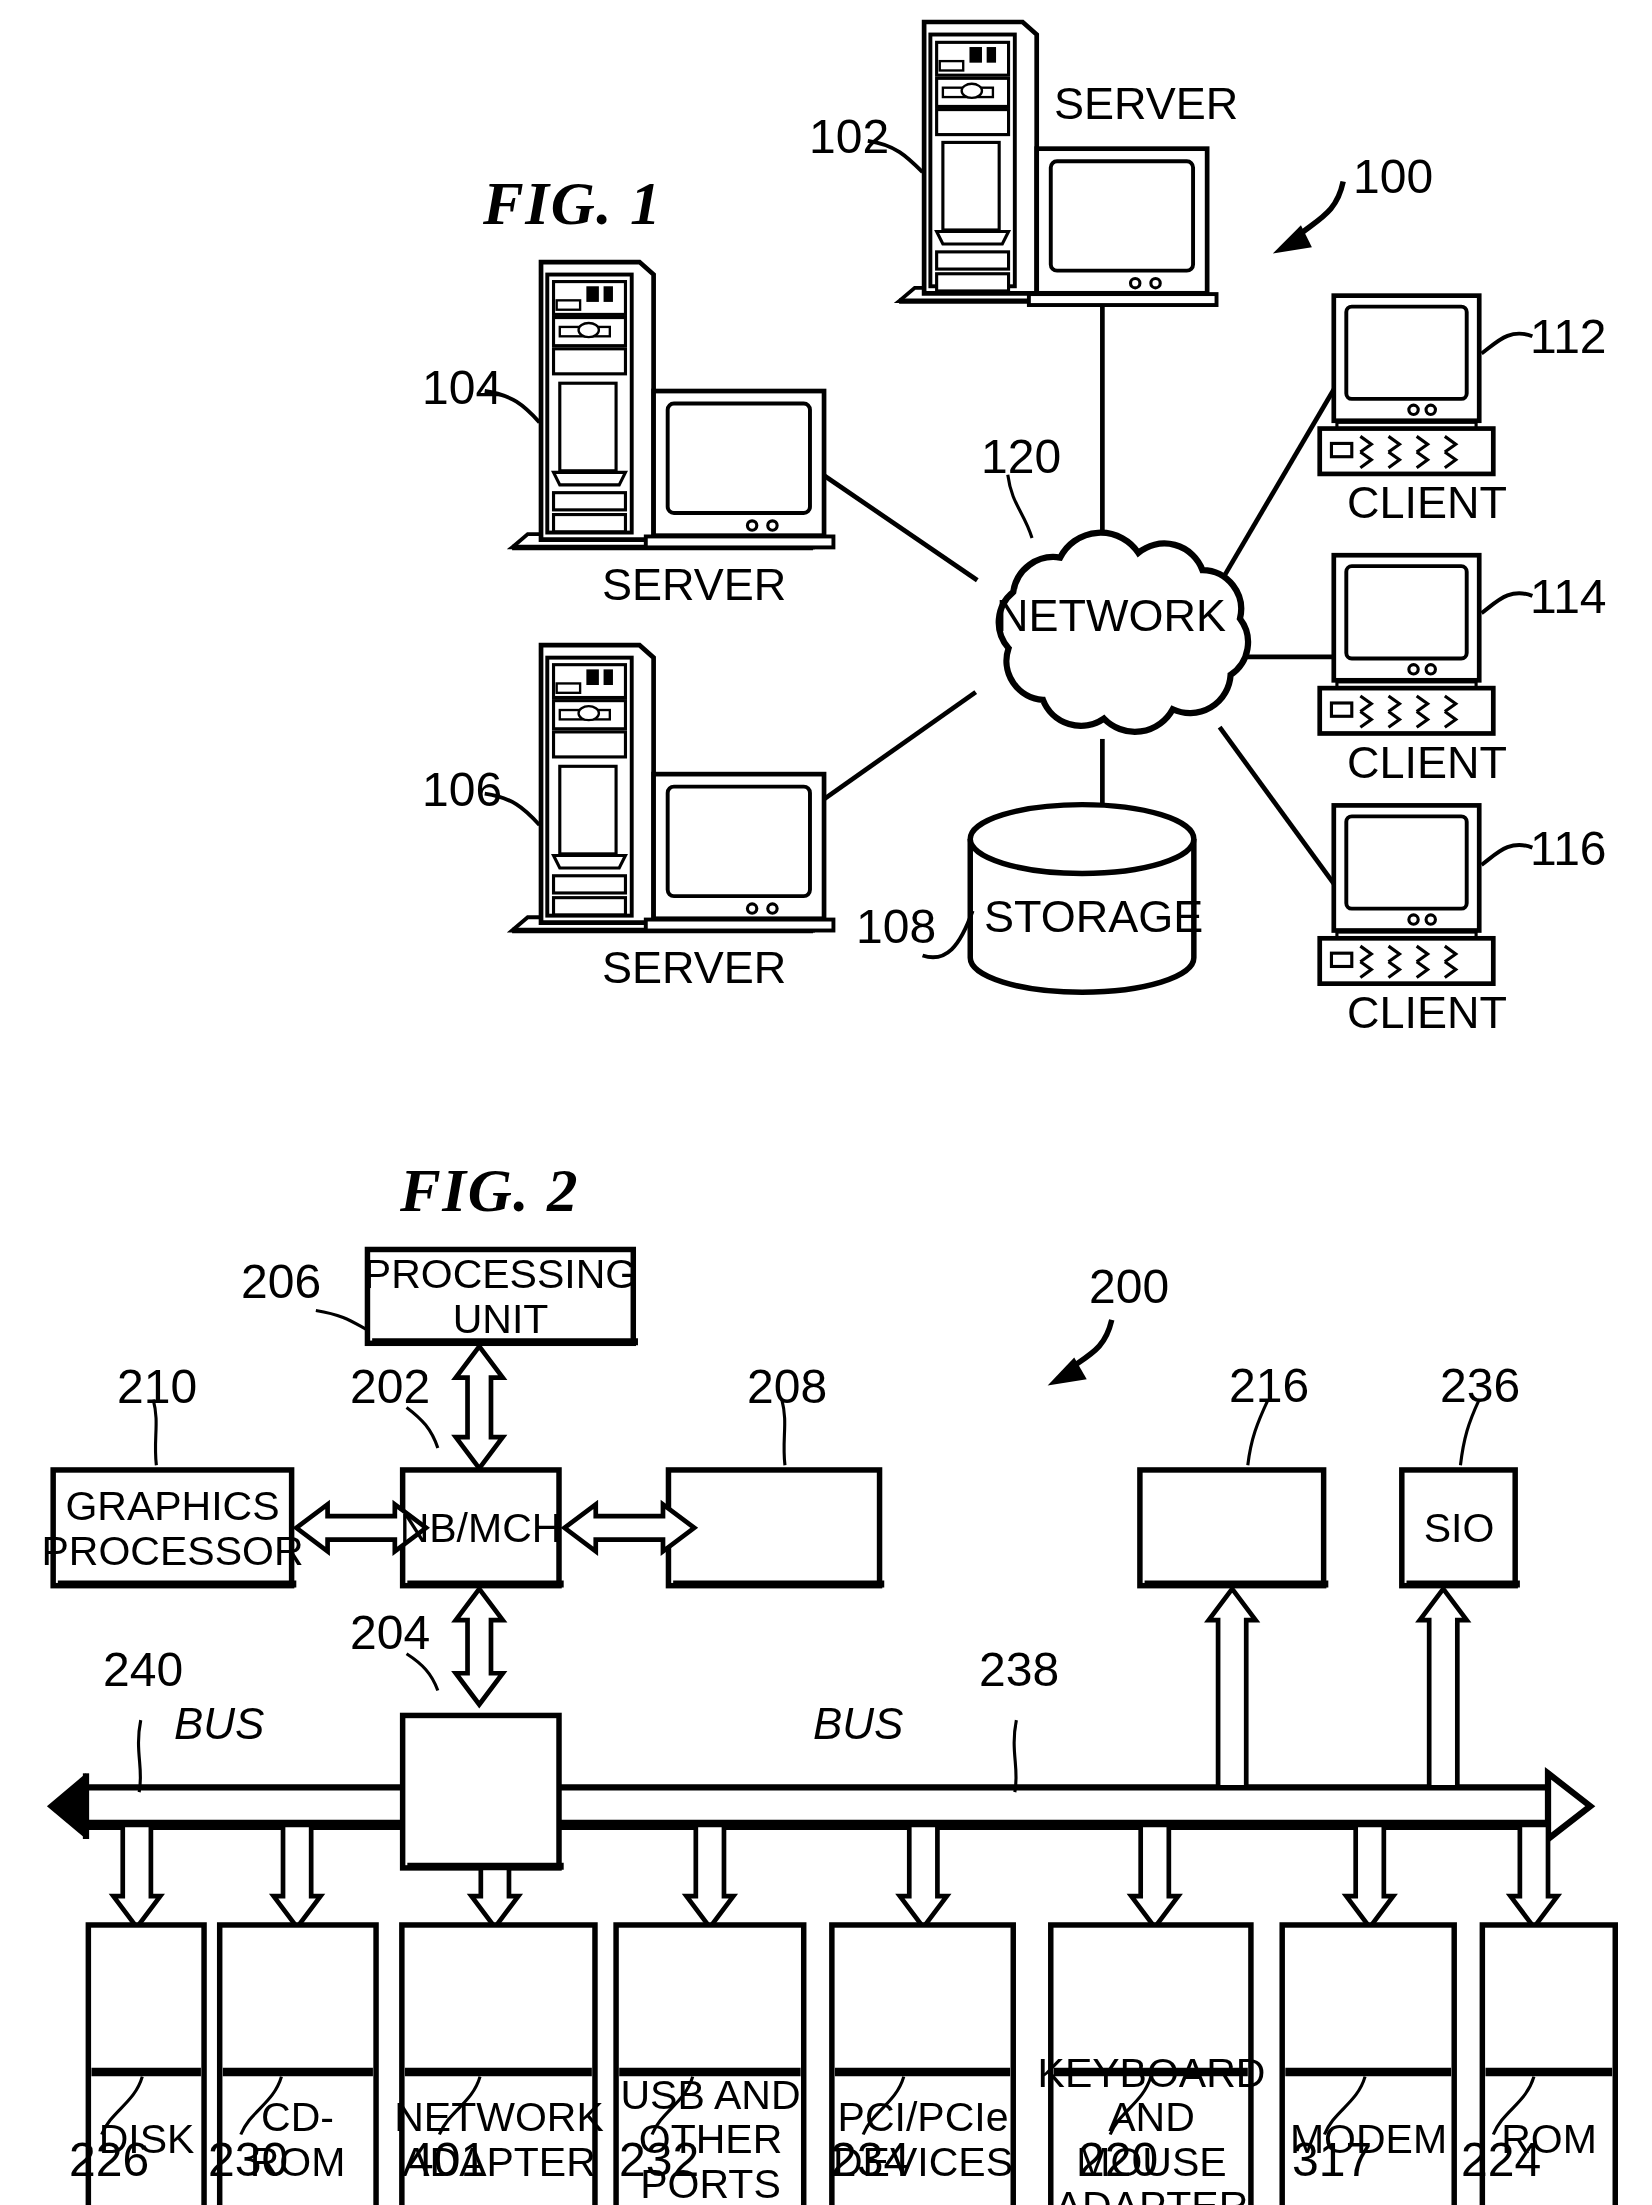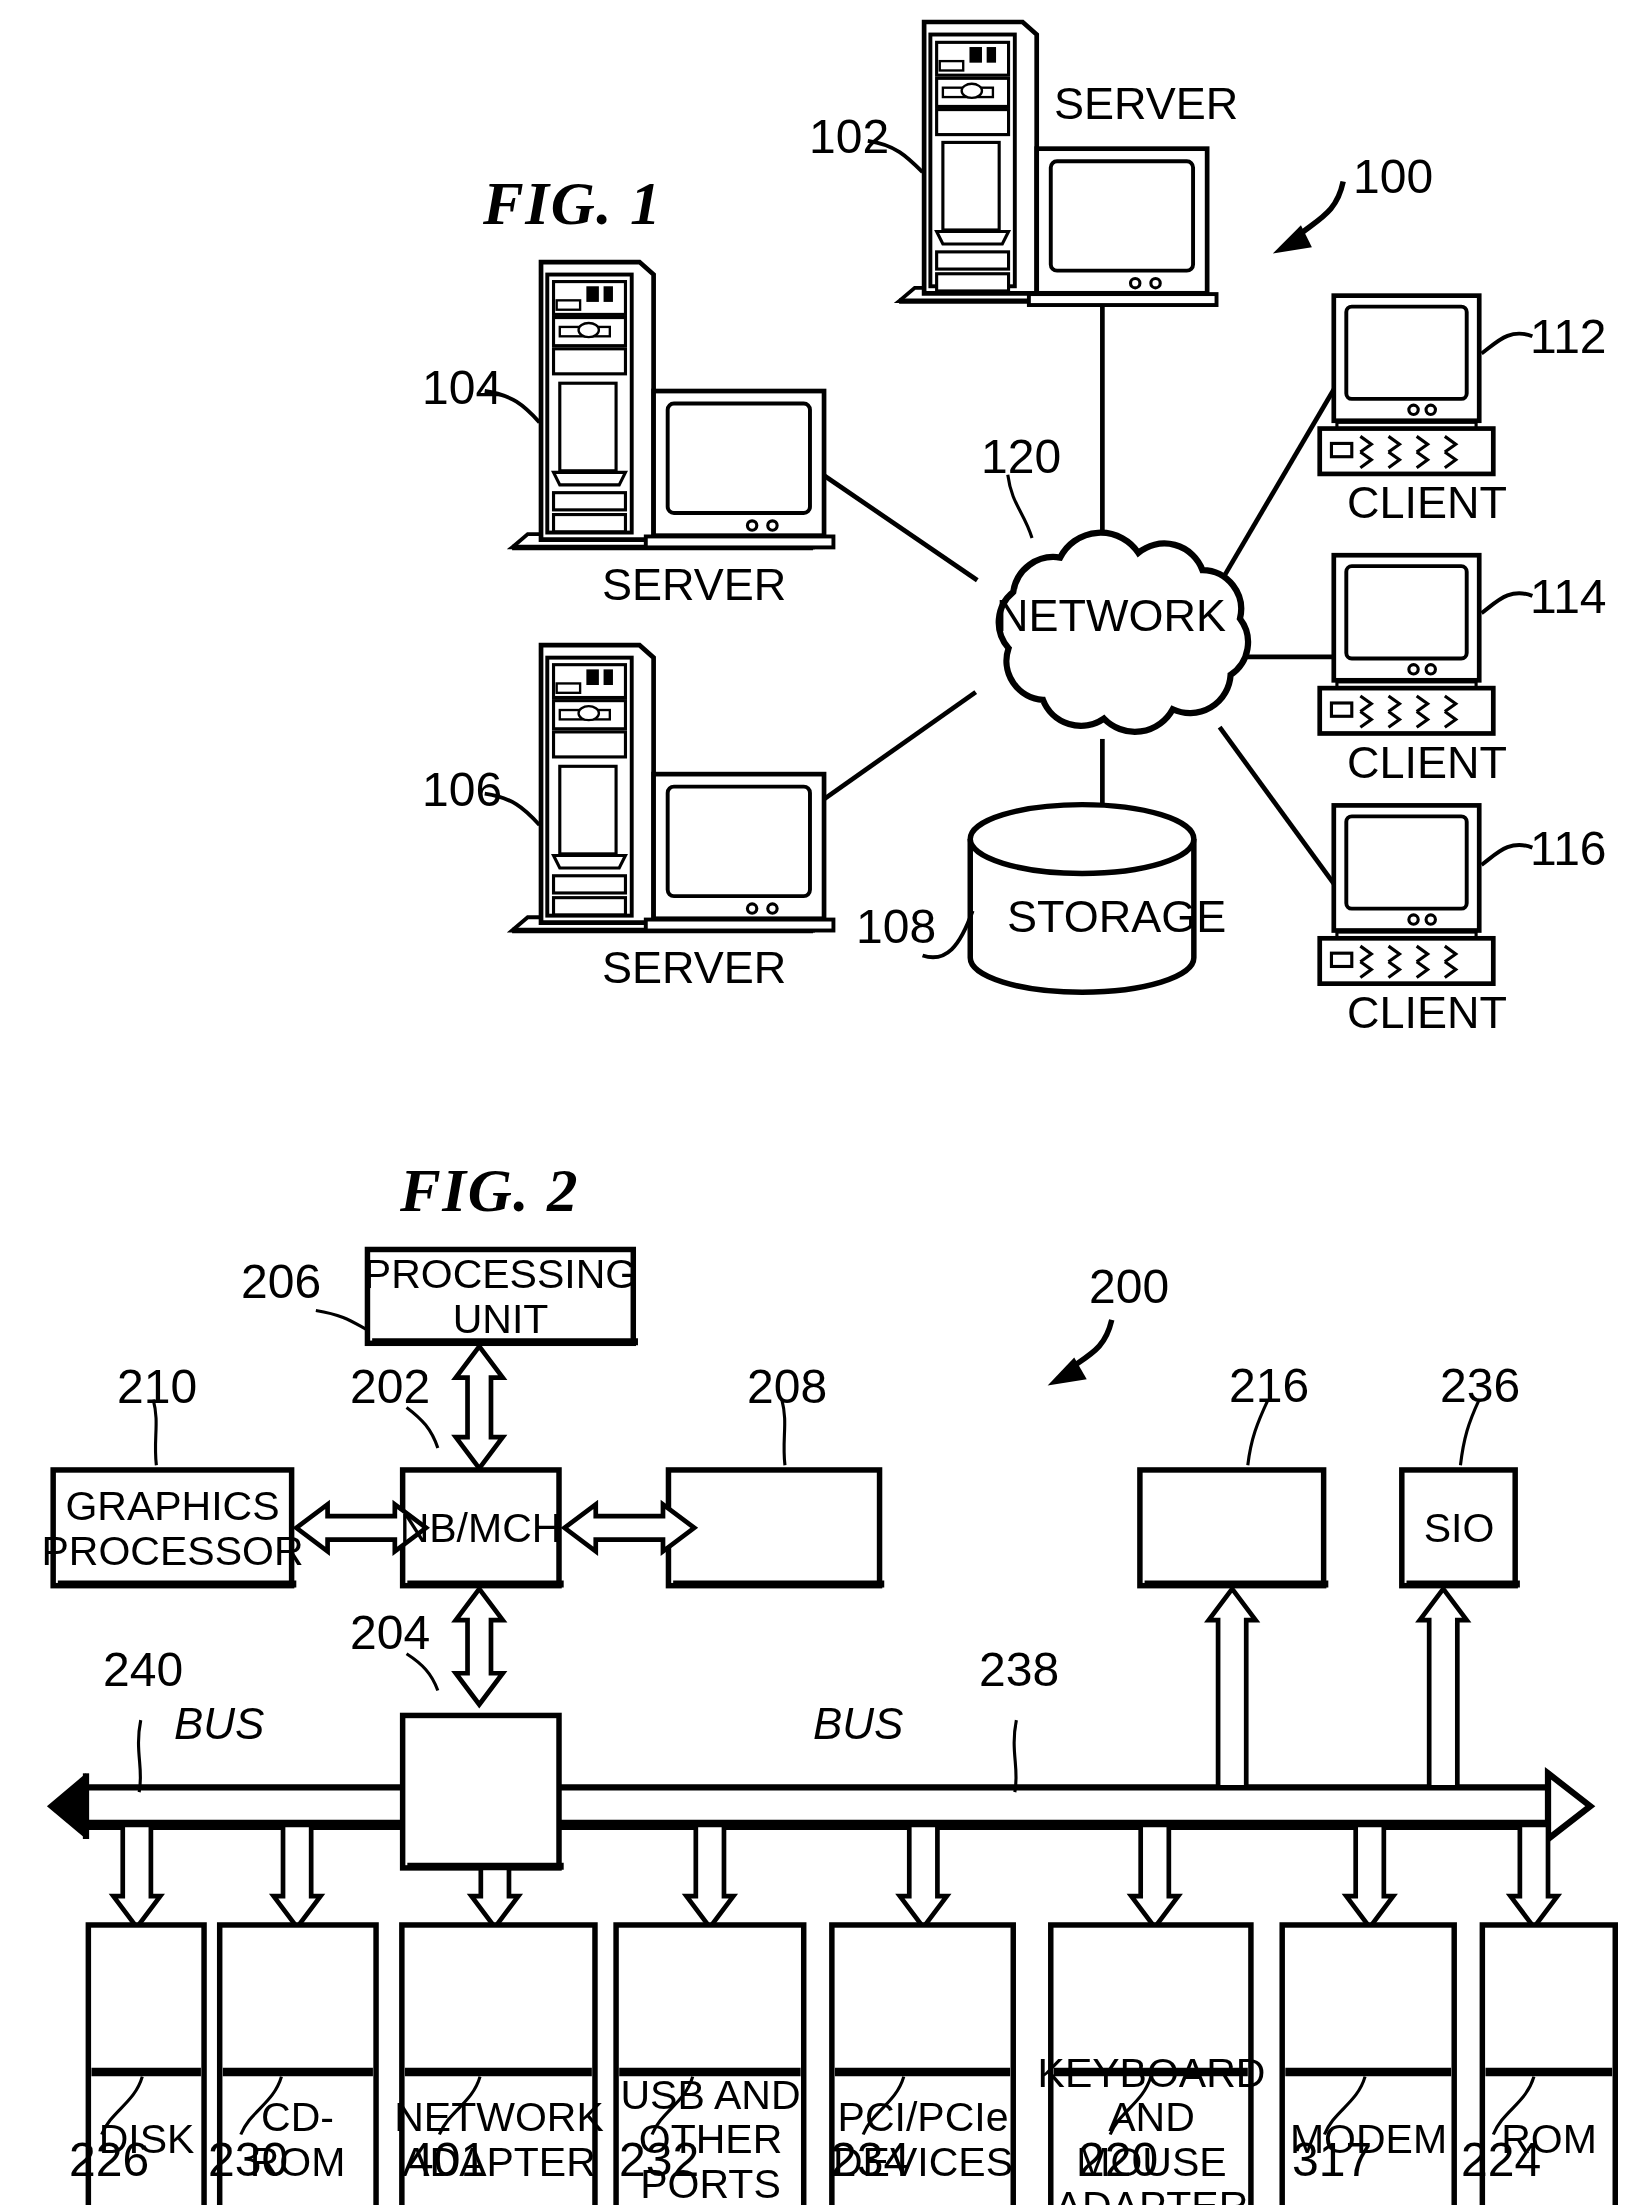--- a/index.html
+++ b/index.html
@@ -381,21 +381,21 @@
 <div class="ref" style="left:1530px;top:821px;">116</div>
 
 <div class="cap" style="left:1054px;top:78px;">SERVER</div>
 <div class="cap" style="left:602px;top:559px;">SERVER</div>
 <div class="cap" style="left:602px;top:942px;">SERVER</div>
 <div class="cap" style="left:1347px;top:477px;">CLIENT</div>
 <div class="cap" style="left:1347px;top:737px;">CLIENT</div>
 <div class="cap" style="left:1347px;top:987px;">CLIENT</div>
 
 <div class="cloudtxt" style="left:996px;top:590px;width:211px;text-align:center;">NETWORK</div>
-<div class="storagetxt" style="left:984px;top:891px;width:199px;text-align:center;margin-left:23px;">STORAGE</div>
+<div class="storagetxt" style="left:984px;top:891px;width:199px;text-align:center;">STORAGE</div>
 
 <div class="figtitle" style="left:400px;top:1156px;">FIG. 2</div>
 
 <div class="boxlabel" style="left:369px;top:1251px;width:263px;height:91px;">PROCESSING UNIT</div>
 <div class="boxlabel" style="left:55px;top:1472px;width:235px;height:113px;">GRAPHICS PROCESSOR</div>
 <div class="boxlabel" style="left:404px;top:1472px;width:153px;height:113px;">NB/MCH</div>
 <div class="boxlabel" style="left:1404px;top:1472px;width:110px;height:113px;">SIO</div>
 
 <div class="boxlabel" style="left:90px;top:1927px;width:113px;height:425px;">DISK</div>
 <div class="boxlabel" style="left:221px;top:1927px;width:153px;height:425px;">CD-ROM</div>

